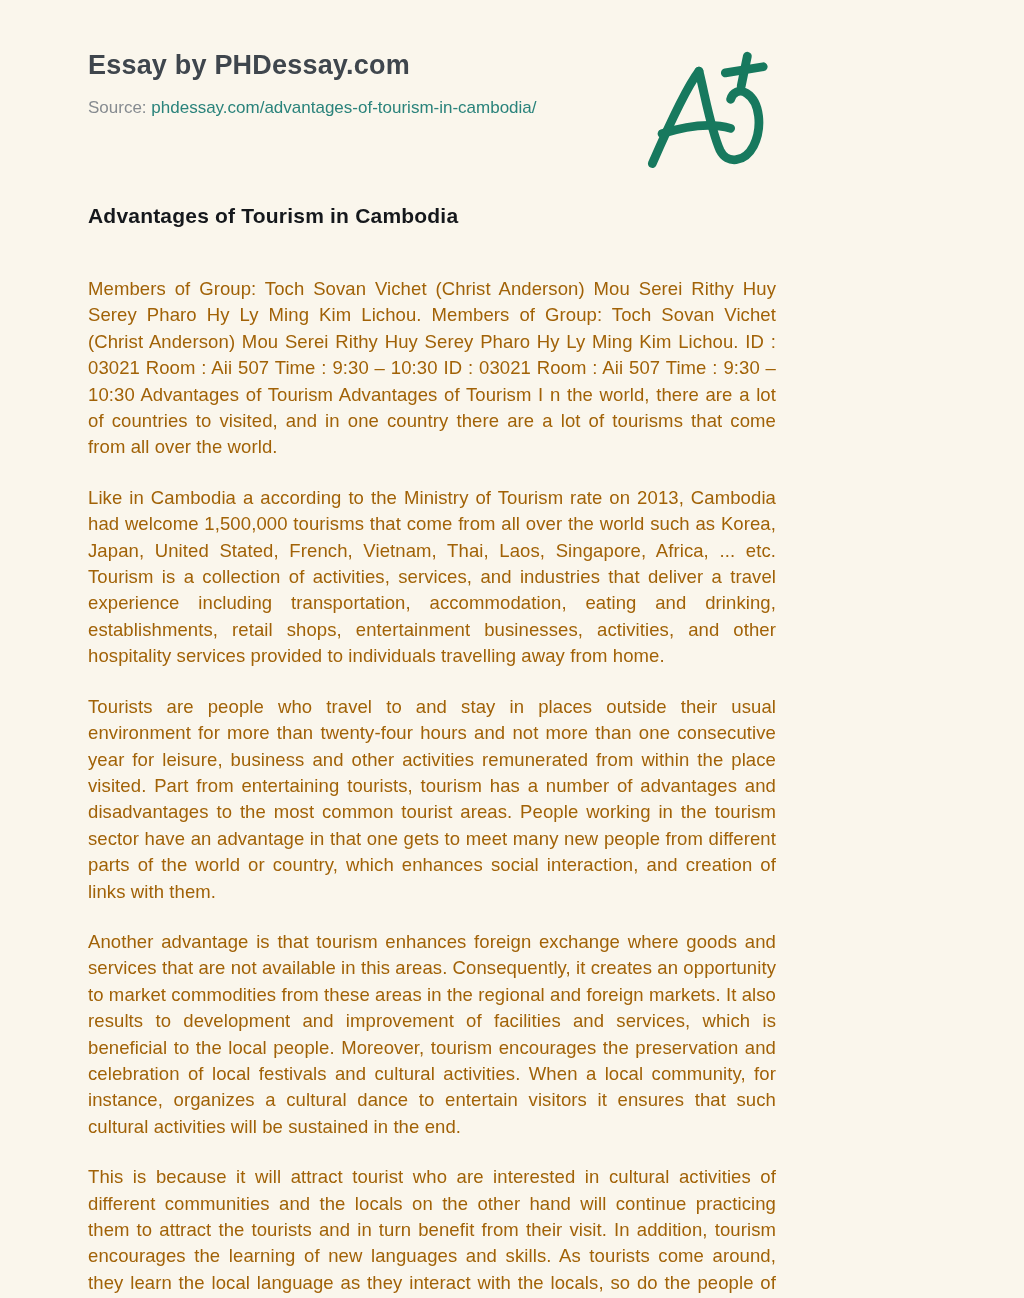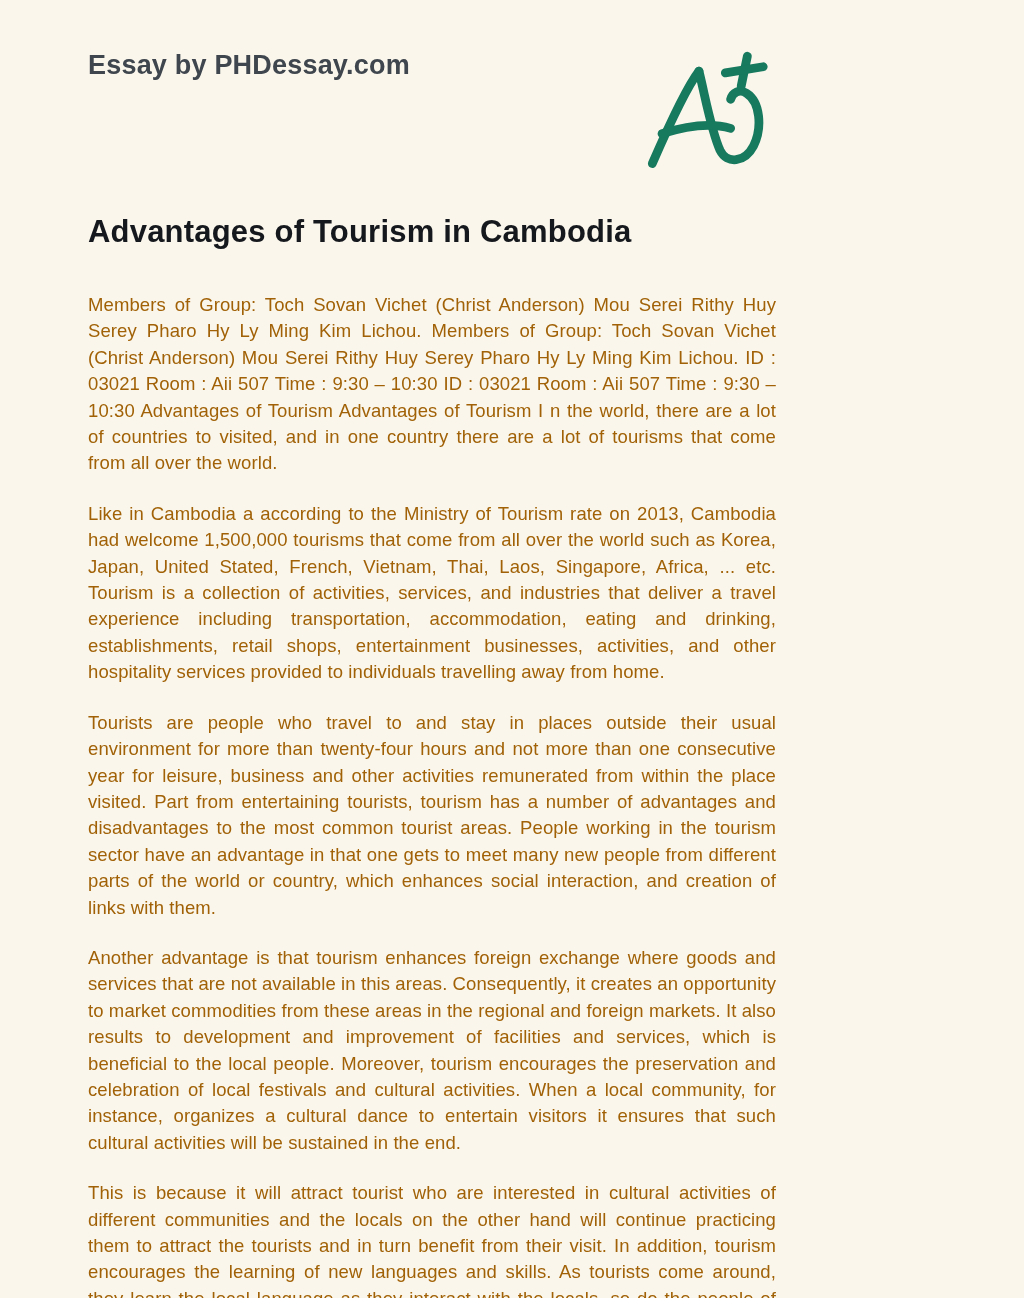--- a/index.html
+++ b/index.html
@@ -40,22 +40,22 @@
     cursor: pointer;
   }
   .logo-box {
     width: 132px;
     height: 130px;
     margin-right: 4px;
     margin-top: -2px;
     flex: 0 0 auto;
   }
   .article-title {
-    margin: 40px 0 0 0;
-    font-size: 31px;
+    margin: 24px 0 0 0;
+    font-size: 21px;
     line-height: 36px;
     font-weight: 700;
     color: #15181c;
     letter-spacing: 0.2px;
   }
   .article-body {
     margin-top: 42px;
   }
   .article-body p {
     margin: 0 0 24px 0;
@@ -67,20 +67,24 @@
   }
 </style>
 </head>
 <body>
 
 <div class="page">
 
   <div class="header-row">
     <div>
       <div class="brand-title">Essay by PHDessay.com</div>
+      <div class="source-line">
+        <span>Source:</span>
+        <a class="source-link">phdessay.com/advantages-of-tourism-in-cambodia/</a>
+      </div>
     </div>
 
     <div class="logo-box">
       <svg viewBox="0 0 150 140" width="132" height="130" aria-hidden="true">
         <g fill="none" stroke="#17795e" stroke-width="10" stroke-linecap="round" stroke-linejoin="round">
 
           <path d="M14,132 C34,86 54,44 67,27"></path>
 
           <path d="M67,27 C75,60 81,95 91,117 C99,133 119,131 129,112 C139,92 137,62 121,52 C113,47 105,51 103,59"></path>
 

